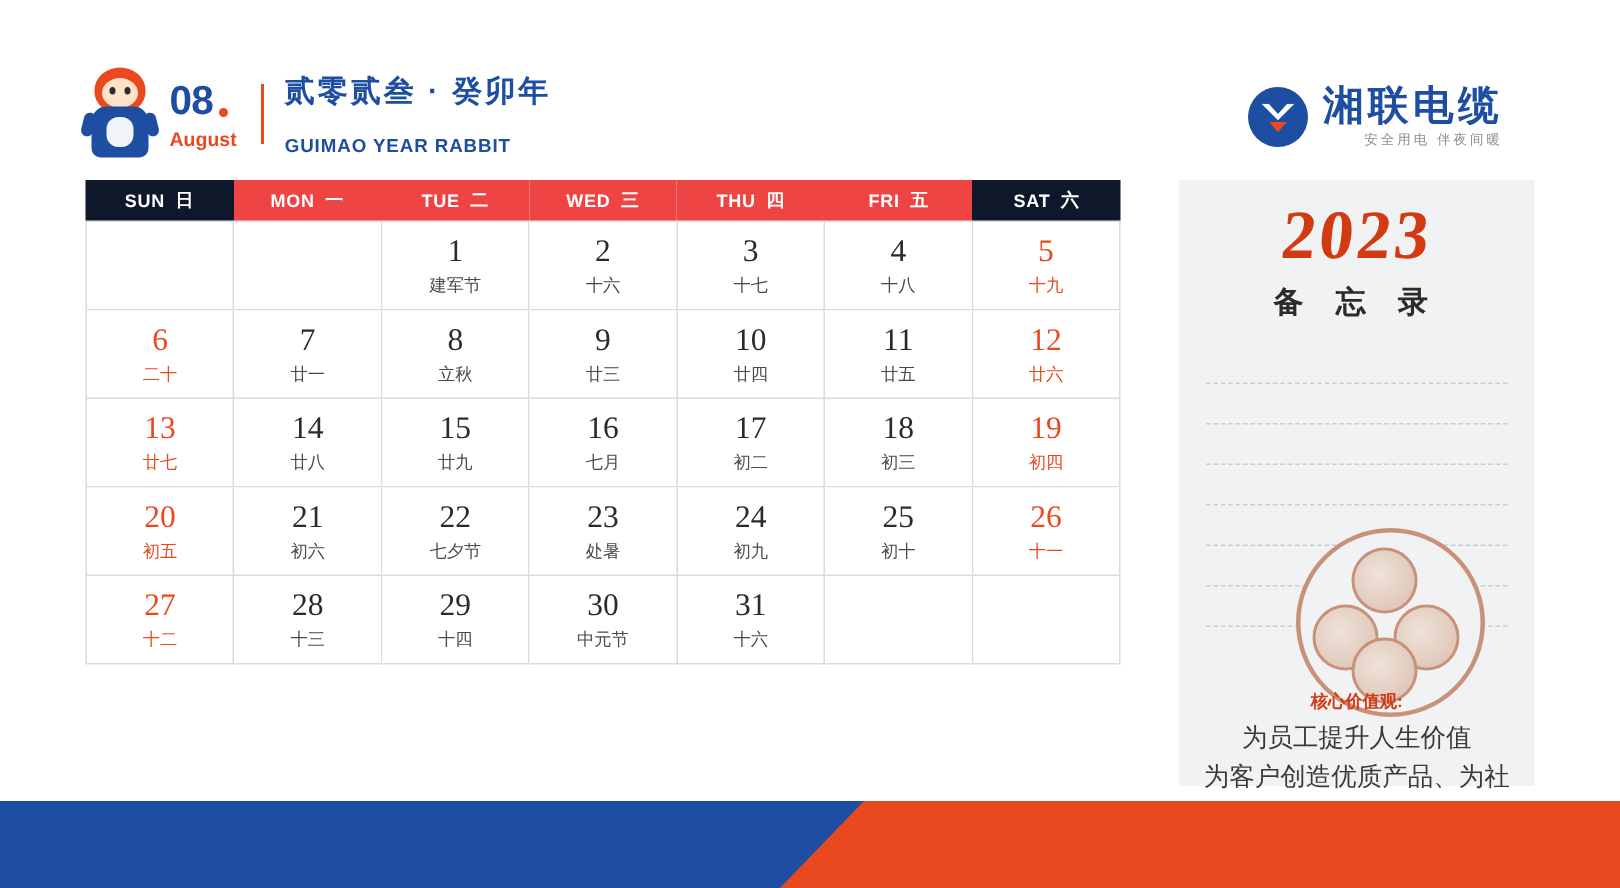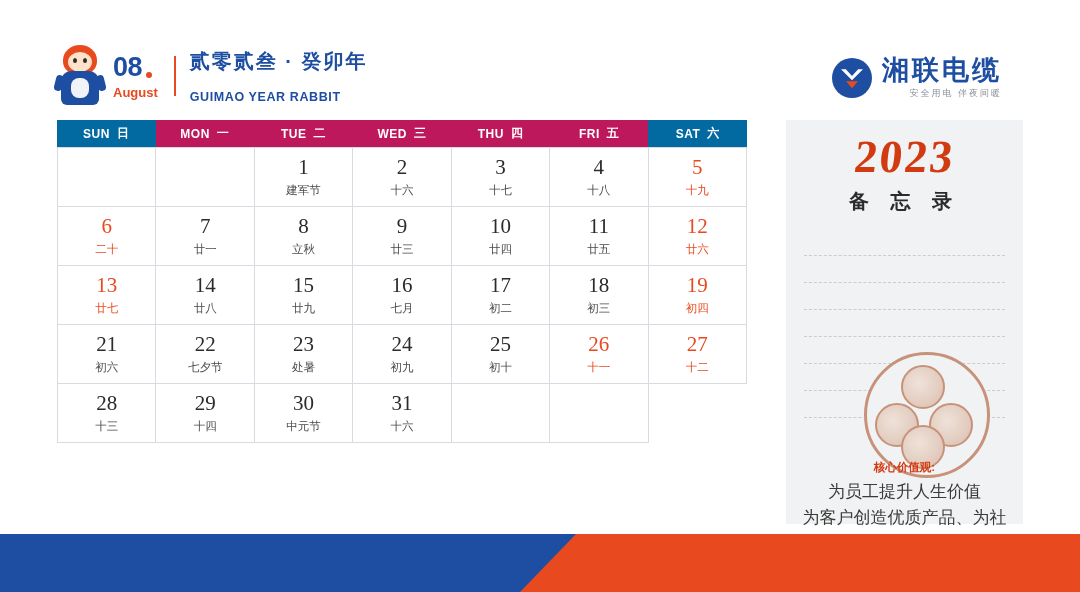--- a/index.html
+++ b/index.html
@@ -203,25 +203,25 @@
     grid-template-columns: repeat(7, 1fr);
     height: 27px;
   }
   .dow {
     display: flex;
     align-items: center;
     justify-content: center;
     font-size: 12px;
     font-weight: bold;
     color: #ffffff;
-    background: #be185d;
+    background: #ef4444;
     letter-spacing: 0.5px;
   }
   .dow .cn { margin-left: 7px; font-weight: bold; }
-  .dow.weekend { background: #0369a1; }
+  .dow.weekend { background: #0f172a; }
 
   .grid {
     display: grid;
     grid-template-columns: repeat(7, 1fr);
     border-left: 1px solid #d8dce2;
     border-top: 1px solid #d8dce2;
   }
   .cell {
     height: 59px;
     border-right: 1px solid #d8dce2;
@@ -491,20 +491,24 @@
           <div class="sub">初二</div>
         </div>
         <div class="cell">
           <div class="num">18</div>
           <div class="sub">初三</div>
         </div>
         <div class="cell weekend">
           <div class="num">19</div>
           <div class="sub">初四</div>
         </div>
+        <div class="cell weekend">
+          <div class="num">20</div>
+          <div class="sub">初五</div>
+        </div>
         <div class="cell">
           <div class="num">21</div>
           <div class="sub">初六</div>
         </div>
         <div class="cell">
           <div class="num">22</div>
           <div class="sub">七夕节</div>
         </div>
         <div class="cell">
           <div class="num">23</div>

